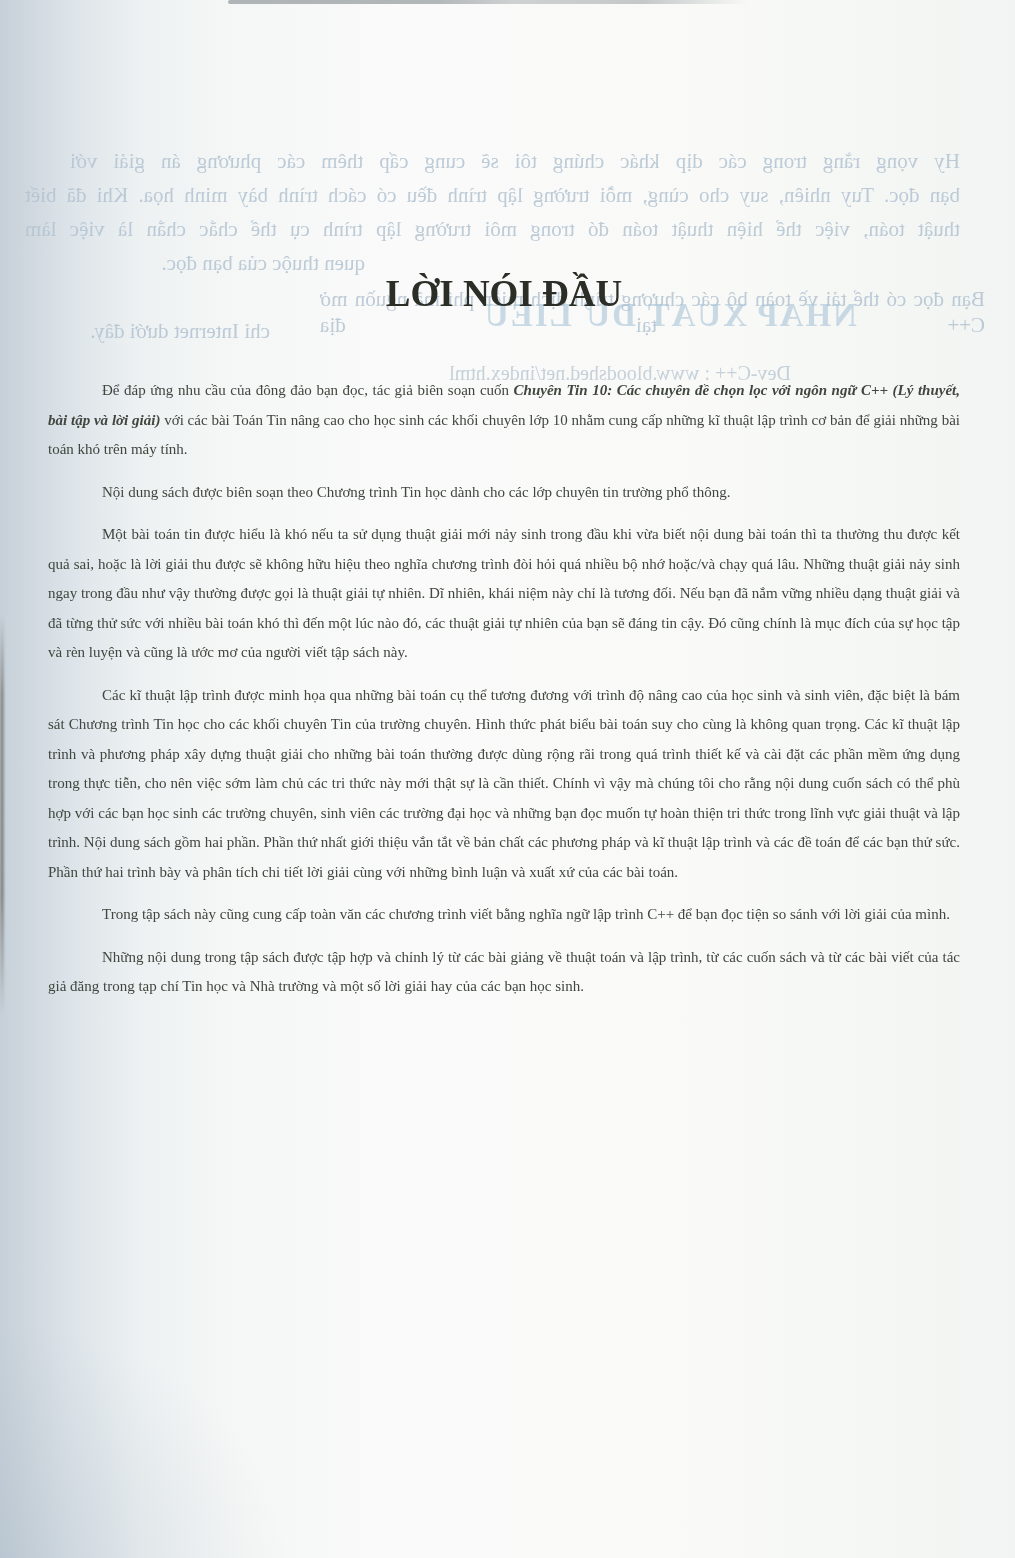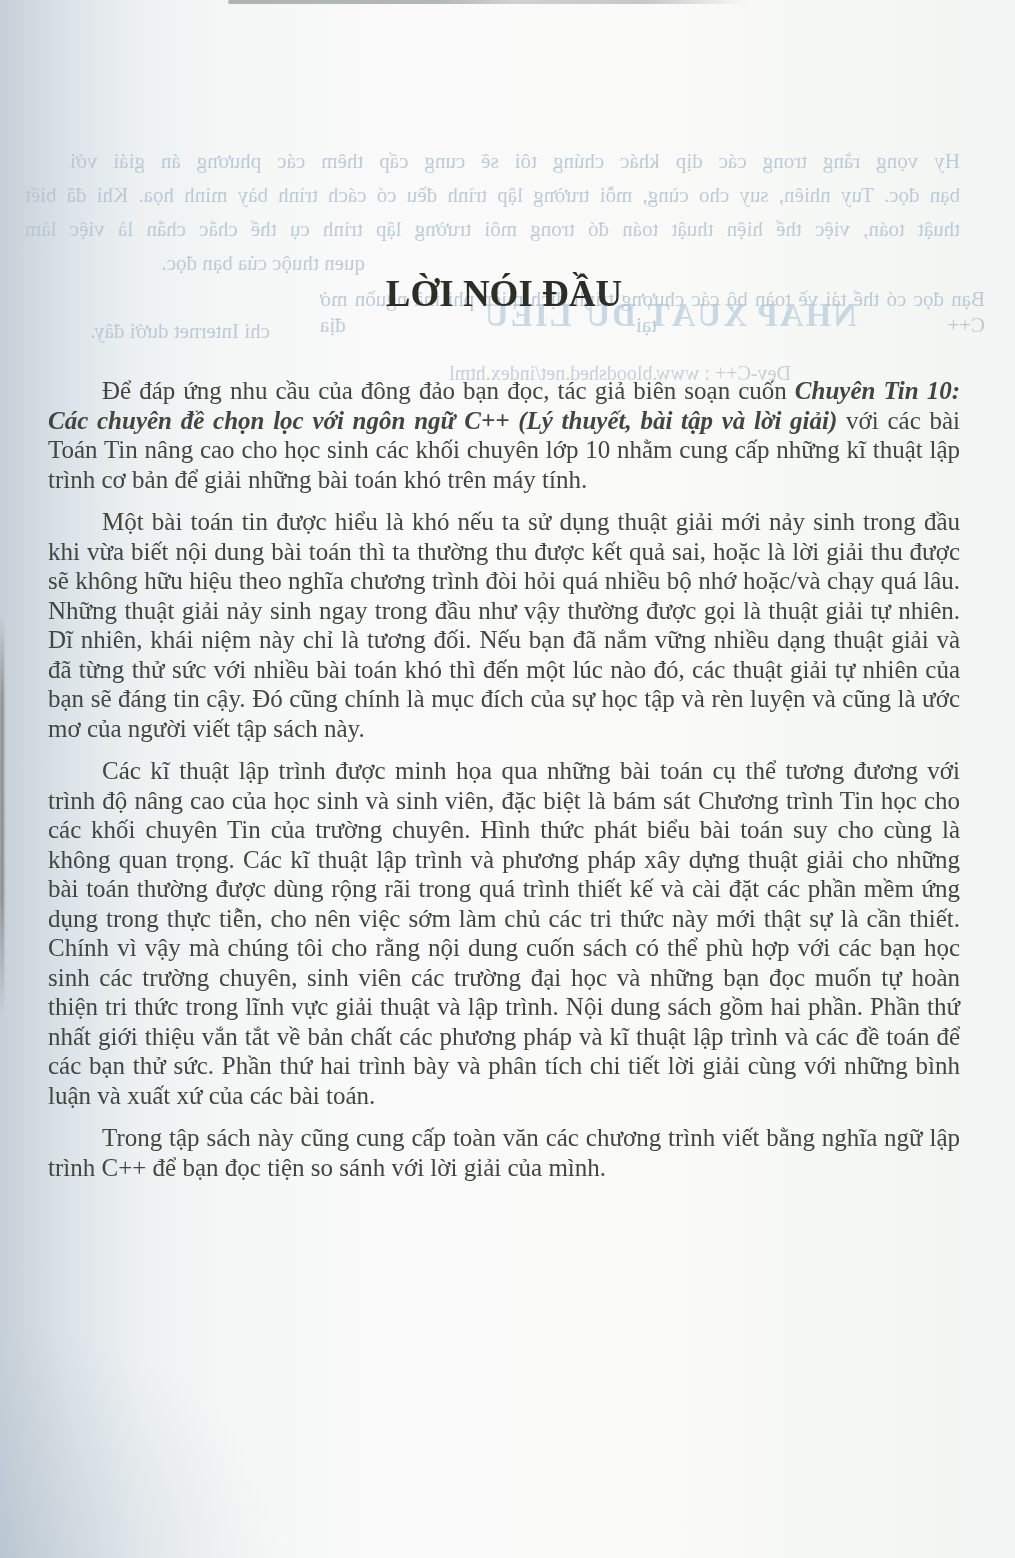--- a/index.html
+++ b/index.html
@@ -56,21 +56,21 @@
   }
   .title{
     margin:0 0 56px 0;
     text-align:center;
     font-size:37px;line-height:52px;
     font-weight:bold;color:#2b2e27;
     letter-spacing:0px;
   }
   .body-paragraphs p{
     margin:0 0 13px 0;
-    font-size:25px;line-height:29.5px;
+    font-size:15px;line-height:29.5px;
     text-align:justify;
     text-indent:54px;
   }
   .body-paragraphs p span.bold-italic{font-weight:bold;font-style:italic;}
 </style>
 </head>
 <body>
 
 <div class="page">
   <div class="top-strip"></div>
@@ -84,18 +84,20 @@
       <div class="ghost-line gl5">Bạn đọc có thể tải về toàn bộ các chương trình dịch miễn phí mã nguồn mở C++ tại địa</div>
       <div class="ghost-line gl6">chỉ Internet dưới đây.</div>
     </div>
   <div class="ghost-heading">NHẬP XUẤT DỮ LIỆU</div>
   <div class="ghost-link">Dev-C++ : www.bloodshed.net/index.html</div>
 
   <div class="content">
     <h1 class="title">LỜI NÓI ĐẦU</h1>
     <div class="body-paragraphs">
         <p><span>Để đáp ứng nhu cầu của đông đảo bạn đọc, tác giả biên soạn cuốn </span><span class="bold-italic">Chuyên Tin 10: Các chuyên đề chọn lọc với ngôn ngữ C++ (Lý thuyết, bài tập và lời giải)</span><span> với các bài Toán Tin nâng cao cho học sinh các khối chuyên lớp 10 nhằm cung cấp những kĩ thuật lập trình cơ bản để giải những bài toán khó trên máy tính.</span></p>
+        <p><span>Nội dung sách được biên soạn theo Chương trình Tin học dành cho các lớp chuyên tin trường phổ thông.</span></p>
         <p><span>Một bài toán tin được hiểu là khó nếu ta sử dụng thuật giải mới nảy sinh trong đầu khi vừa biết nội dung bài toán thì ta thường thu được kết quả sai, hoặc là lời giải thu được sẽ không hữu hiệu theo nghĩa chương trình đòi hỏi quá nhiều bộ nhớ hoặc/và chạy quá lâu. Những thuật giải nảy sinh ngay trong đầu như vậy thường được gọi là thuật giải tự nhiên. Dĩ nhiên, khái niệm này chỉ là tương đối. Nếu bạn đã nắm vững nhiều dạng thuật giải và đã từng thử sức với nhiều bài toán khó thì đến một lúc nào đó, các thuật giải tự nhiên của bạn sẽ đáng tin cậy. Đó cũng chính là mục đích của sự học tập và rèn luyện và cũng là ước mơ của người viết tập sách này.</span></p>
         <p><span>Các kĩ thuật lập trình được minh họa qua những bài toán cụ thể tương đương với trình độ nâng cao của học sinh và sinh viên, đặc biệt là bám sát Chương trình Tin học cho các khối chuyên Tin của trường chuyên. Hình thức phát biểu bài toán suy cho cùng là không quan trọng. Các kĩ thuật lập trình và phương pháp xây dựng thuật giải cho những bài toán thường được dùng rộng rãi trong quá trình thiết kế và cài đặt các phần mềm ứng dụng trong thực tiễn, cho nên việc sớm làm chủ các tri thức này mới thật sự là cần thiết. Chính vì vậy mà chúng tôi cho rằng nội dung cuốn sách có thể phù hợp với các bạn học sinh các trường chuyên, sinh viên các trường đại học và những bạn đọc muốn tự hoàn thiện tri thức trong lĩnh vực giải thuật và lập trình. Nội dung sách gồm hai phần. Phần thứ nhất giới thiệu vắn tắt về bản chất các phương pháp và kĩ thuật lập trình và các đề toán để các bạn thử sức. Phần thứ hai trình bày và phân tích chi tiết lời giải cùng với những bình luận và xuất xứ của các bài toán.</span></p>
         <p><span>Trong tập sách này cũng cung cấp toàn văn các chương trình viết bằng nghĩa ngữ lập trình C++ để bạn đọc tiện so sánh với lời giải của mình.</span></p>
+        <p><span>Những nội dung trong tập sách được tập hợp và chỉnh lý từ các bài giảng về thuật toán và lập trình, từ các cuốn sách và từ các bài viết của tác giả đăng trong tạp chí Tin học và Nhà trường và một số lời giải hay của các bạn học sinh.</span></p>
       </div>
   </div>
 </div>
 
 </body></html>

